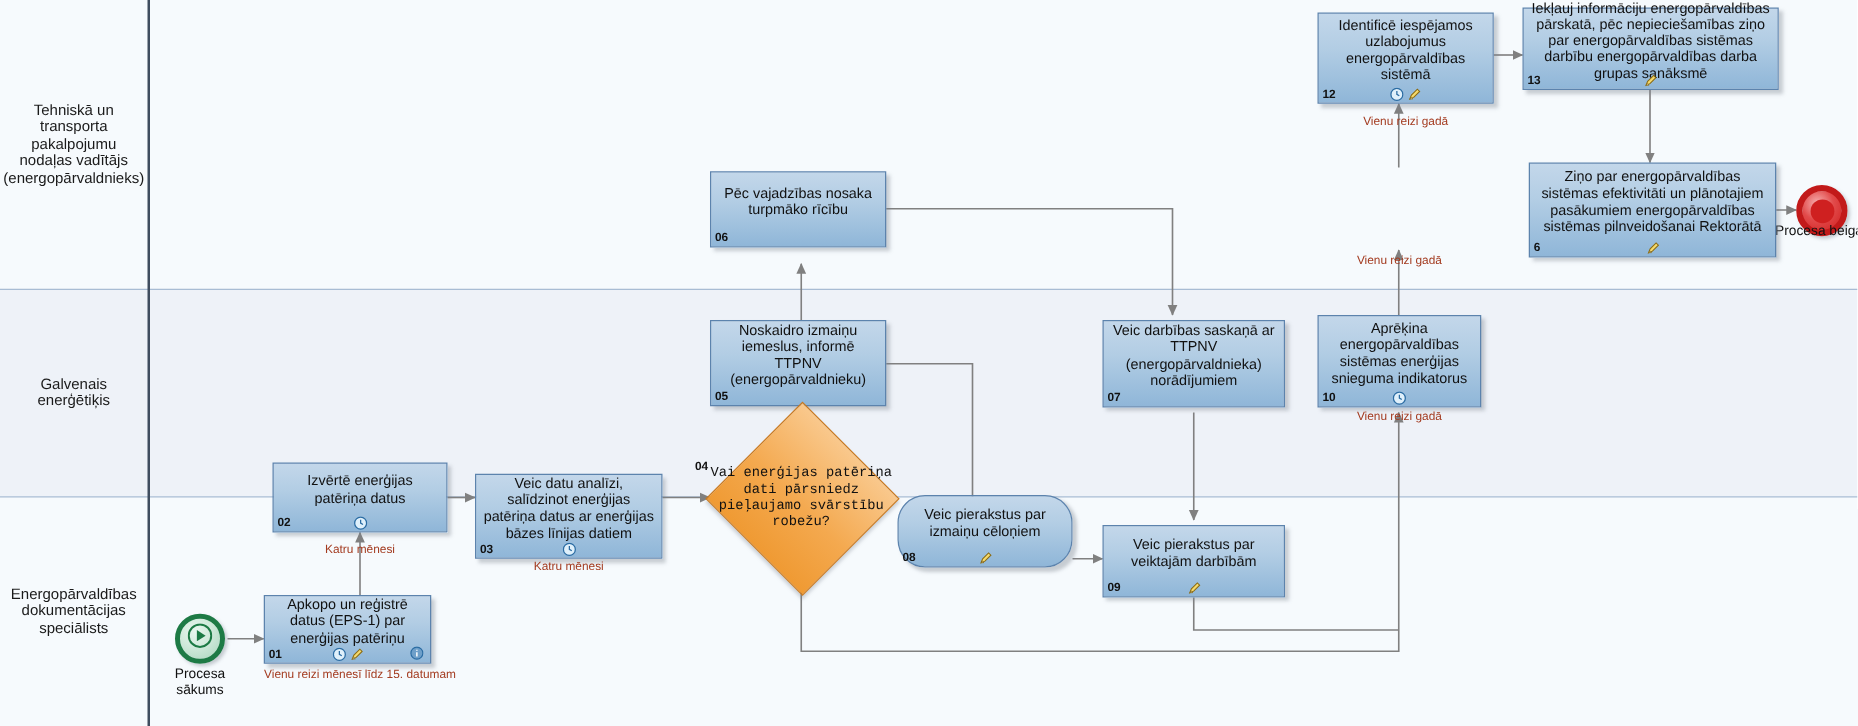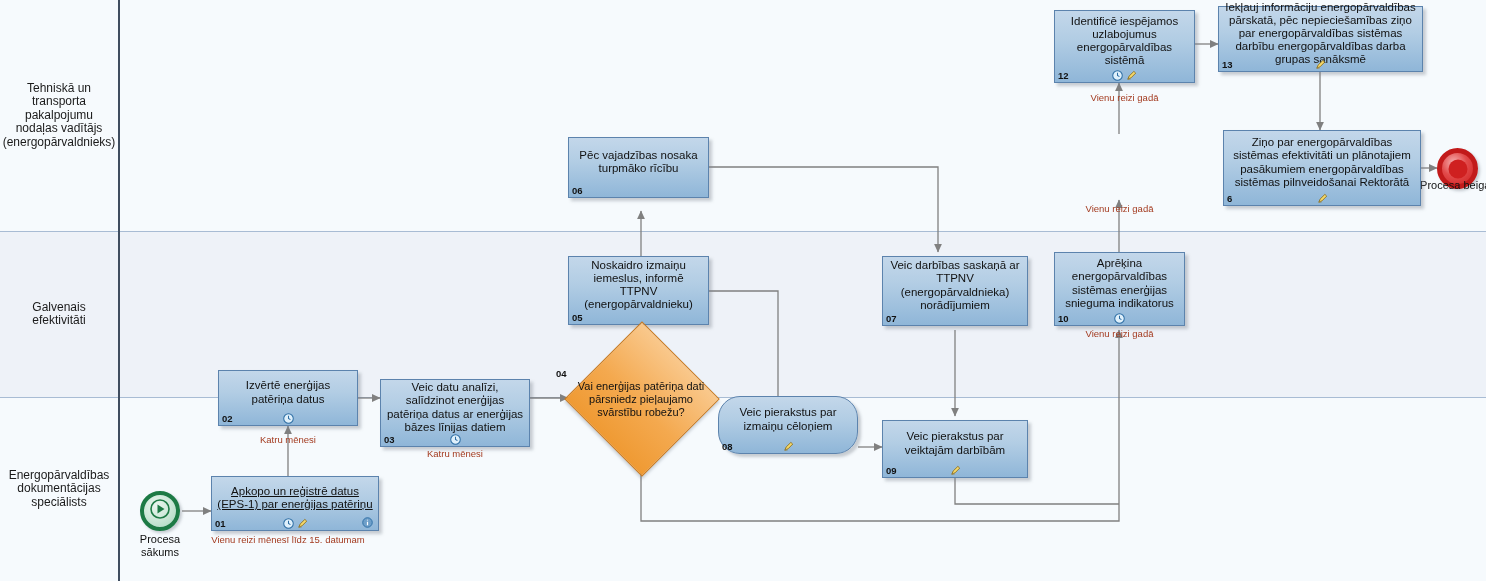--- a/index.html
+++ b/index.html
@@ -105,21 +105,21 @@
 
   <div class="lane-bg" style="top:0;height:231px;background:#f6fafd;"></div>
   <div class="lane-bg" style="top:231px;height:166px;background:#eef2f8;"></div>
   <div class="lane-bg" style="top:397px;height:184px;background:#f6fafd;"></div>
 
   <div class="lane-divider" style="top:231px;"></div>
   <div class="lane-divider" style="top:397px;"></div>
   <div class="pool-vline" style="left:118px;"></div>
 
   <div class="lane-label" style="top:0;height:231px;">Tehniskā un transporta pakalpojumu nodaļas vadītājs (energopārvaldnieks)</div>
-  <div class="lane-label" style="top:231px;height:166px;">Galvenais efektivitāti</div>
+  <div class="lane-label" style="top:231px;height:166px;">Galvenais enerģētiķis</div>
   <div class="lane-label" style="top:397px;height:184px;">Energopārvaldības dokumentācijas speciālists</div>
 
   <svg id="wires" viewBox="0 0 1486 581" xmlns="http://www.w3.org/2000/svg">
     <defs>
       <marker id="ah" markerWidth="9" markerHeight="9" refX="8" refY="4.5" orient="auto" markerUnits="userSpaceOnUse">
         <path d="M0,0.6 L8.6,4.5 L0,8.4 z" fill="#808080"></path>
       </marker>
     </defs>
     <g fill="none" stroke="#808080" stroke-width="1.3">
 
@@ -170,21 +170,21 @@
       </svg>
     </span>
   </div>
   <div class="event-label" style="left:120px;top:533px;width:80px;">Procesa sākums</div>
 
   <div class="event event-end" style="left:1437px;top:148px;width:41px;height:41px;">
     <span class="end-dot" style="width:19px;height:19px;background:#cf2020;"></span>
   </div>
   <div class="event-label" style="left:1420px;top:179px;width:76px;">Procesa beigas</div>
 
-  <div class="task" style="left:211px;top:476px;width:168px;height:55px;text-decoration:underline;">
+  <div class="task" style="left:211px;top:476px;width:134px;height:55px;">
     <span class="tt">Apkopo un reģistrē datus (EPS-1) par enerģijas patēriņu</span>
     <span class="task-num">01</span>
     <span class="task-icons">
       <span class="ico">
         <svg width="11" height="11" viewBox="0 0 12 12">
             <circle cx="6" cy="6" r="5.2" fill="#dff0fb" stroke="#2b6ca3" stroke-width="1.1"></circle>
             <path d="M6,3.1 L6,6 L8.1,7.2" stroke="#2b6ca3" stroke-width="1.1" fill="none"></path>
           </svg>
       </span>
       <span class="ico">
@@ -329,15 +329,15 @@
         <svg width="11" height="11" viewBox="0 0 12 12">
             <path d="M2,10 L3.4,6.6 L8.6,1.5 L10.6,3.4 L5.4,8.6 z" fill="#f5d96b" stroke="#8a6a12" stroke-width=".9"></path>
             <path d="M2,10 L3.4,8.8 L4.6,9.9 z" fill="#efefef" stroke="#8a6a12" stroke-width=".7"></path>
           </svg>
       </span>
     </span>
   </div>
 
   <div class="gateway" style="left:587px;top:344px;width:108px;height:108px;"></div>
   <div class="gw-num" style="left:556px;top:368px;">04</div>
-  <div class="gateway-text" style="left:567px;top:374px;width:148px;height:50px;">Vai enerģijas patēriņa dati pārsniedz pieļaujamo svārstību robežu?</div>
+  <div class="gateway-text" style="left:567px;top:374px;width:148px;height:50px;font-family:Liberation Mono, monospace;">Vai enerģijas patēriņa dati pārsniedz pieļaujamo svārstību robežu?</div>
 
 </div>
 
 </body></html>

